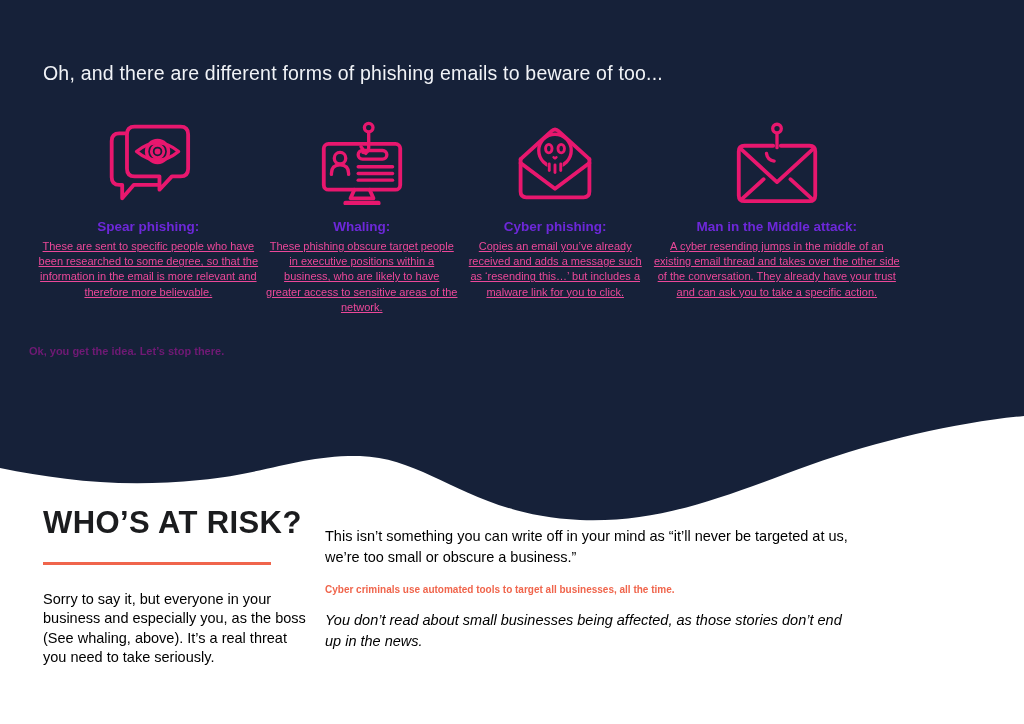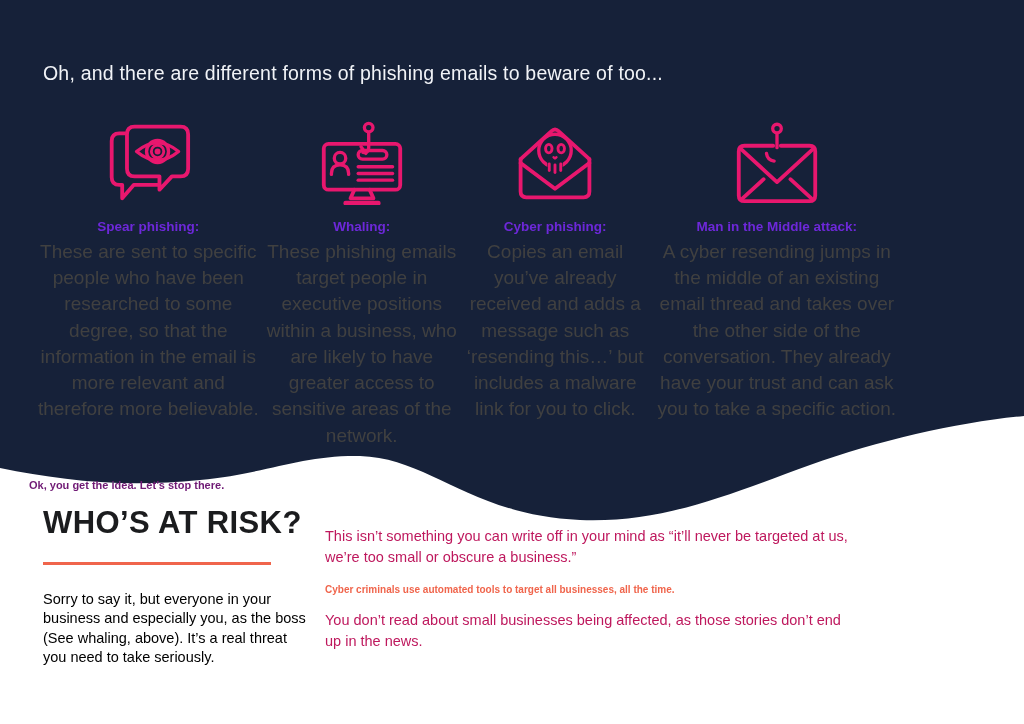--- a/index.html
+++ b/index.html
@@ -46,23 +46,24 @@
   }
   .icon-box svg { display:block; }
 
   .col-title {
     font-size:13.5px;
     font-weight:700;
     color:#6d28d9;
     margin-bottom:5px;
   }
   .col-body {
-    font-size:19px;
+    font-size:11px;
     line-height:1.38;
-    color:#404040;
+    color:#ec4899;
+    text-decoration:underline;
   }
 
   .closing-line {
     padding:30px 43px 0 29px;
     font-size:11px;
     font-weight:700;
     color:#701a75;
   }
 
   
@@ -90,29 +91,29 @@
     margin-top:25px;
     font-size:14.5px;
     line-height:1.34;
     color:#000000;
     padding-right:2px;
   }
   .risk-right { flex:1; margin-left:12px; margin-top:26px; }
   .risk-p1, .risk-p2 {
     font-size:14.5px;
     line-height:1.45;
-    color:#be185d;
+    color:#000000;
   }
   .risk-highlight {
     margin-top:16px;
     font-size:10px;
     font-weight:700;
     color:#f0654c;
   }
-  .risk-p2 { margin-top:15px; }
+  .risk-p2 { margin-top:15px;font-style:italic; }
 
   .ic { stroke:#e8176e; fill:none; stroke-width:4; stroke-linecap:round; stroke-linejoin:round; }
   .ic-fill { fill:#162139; }
 </style>
 </head>
 <body>
 
 <div class="page">
 
   <div class="hero">
@@ -160,21 +161,21 @@
                 <rect x="46" y="33" width="30" height="9" rx="4.5" stroke-width="3.5"></rect>
                 <path d="M46,50 H82" stroke-width="3.5"></path>
                 <path d="M46,57 H82" stroke-width="3.5"></path>
                 <path d="M46,64 H82" stroke-width="3.5"></path>
                 <path d="M42,74 L38,83 H62 L58,74"></path>
                 <path d="M33,88 H67" stroke-width="5"></path>
               </g>
             </svg>
           </div>
           <div class="col-title">Whaling:</div>
-          <div class="col-body">These phishing emails target people in executive positions within a business, who are likely to have greater access to sensitive areas of the network.</div>
+          <div class="col-body">These phishing obscure target people in executive positions within a business, who are likely to have greater access to sensitive areas of the network.</div>
         </div>
 
         <div class="col col-3">
           <div class="icon-box">
             <svg width="96" height="86" viewBox="0 0 100 90">
               <g class="ic">
                 <path d="M14,42 L46,13 Q50,9 54,13 L86,42"></path>
                 <path d="M14,42 V76 Q14,82 20,82 H80 Q86,82 86,76 V42"></path>
                 <path d="M14,46 L50,73 L86,46"></path>
                 <circle class="ic-fill" cx="50" cy="33" r="17" stroke-width="3.5"></circle>

